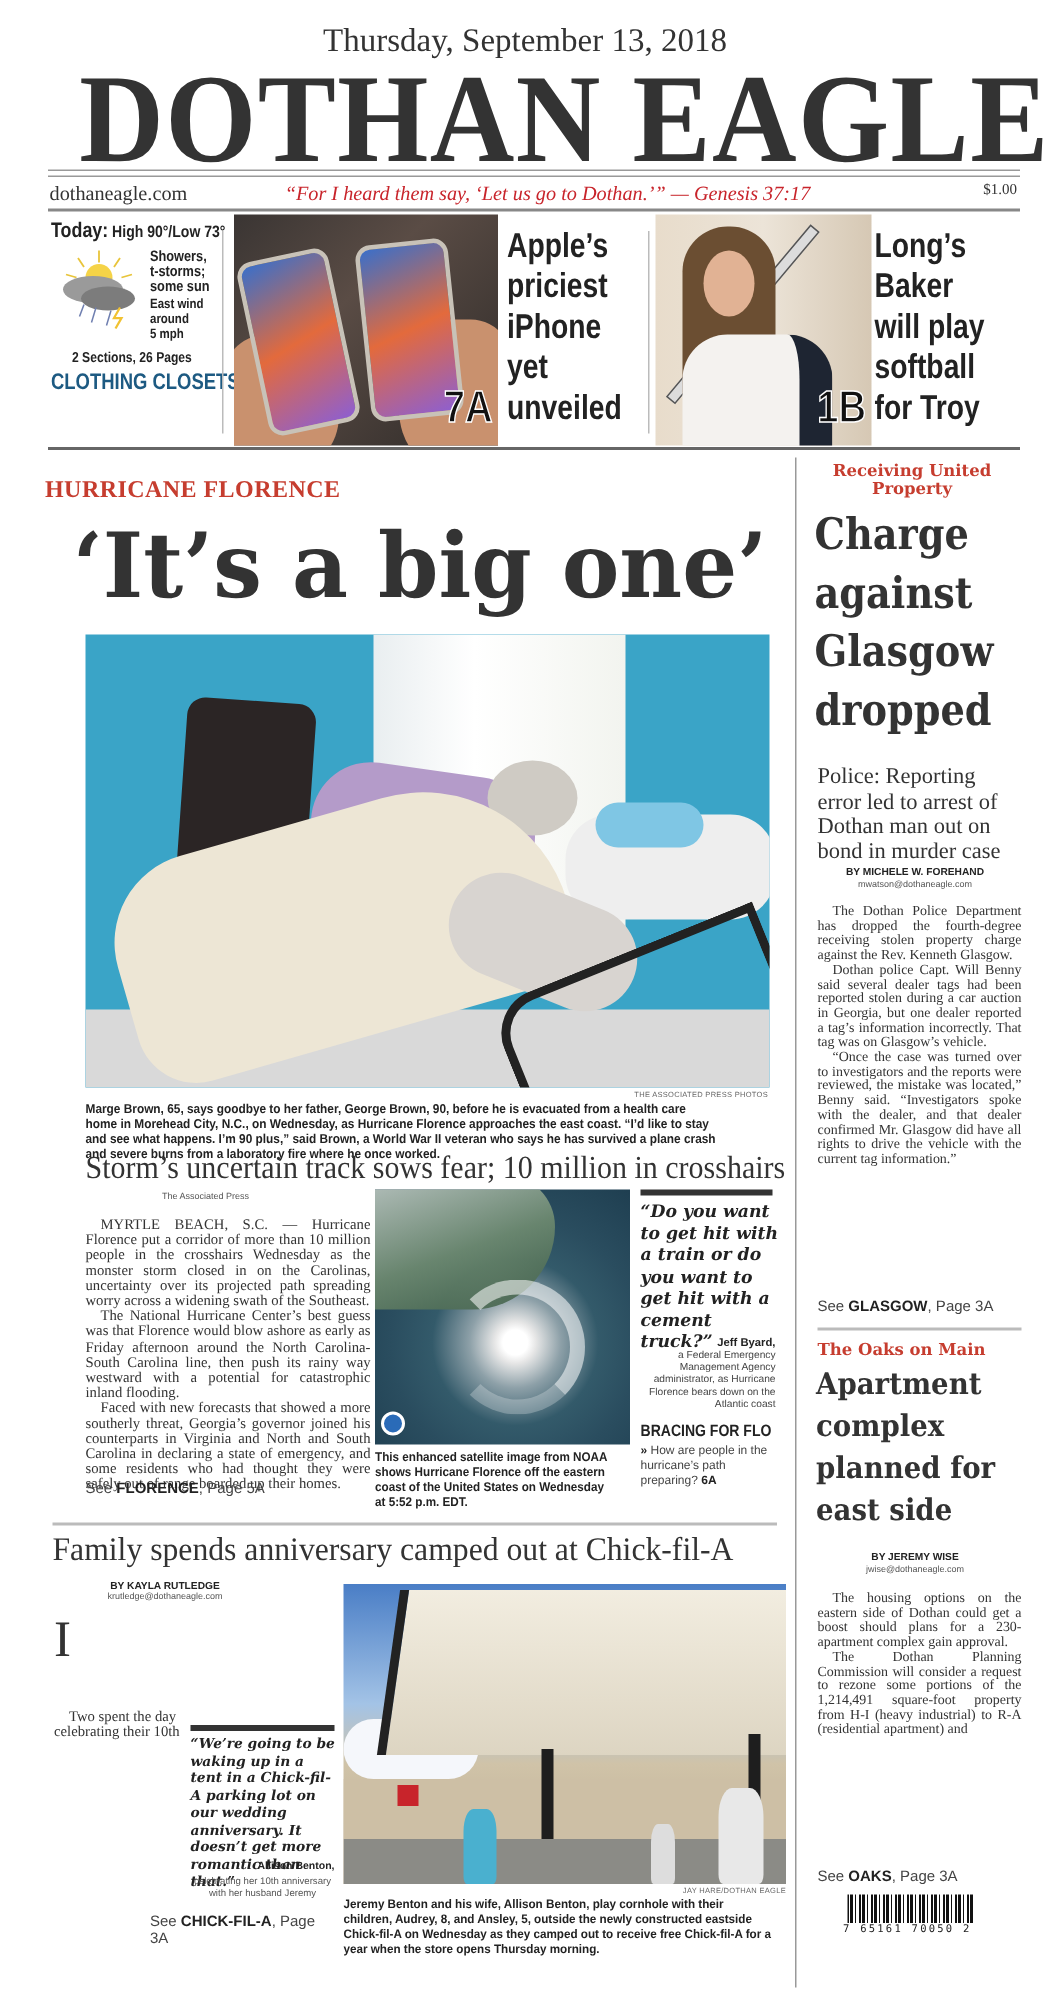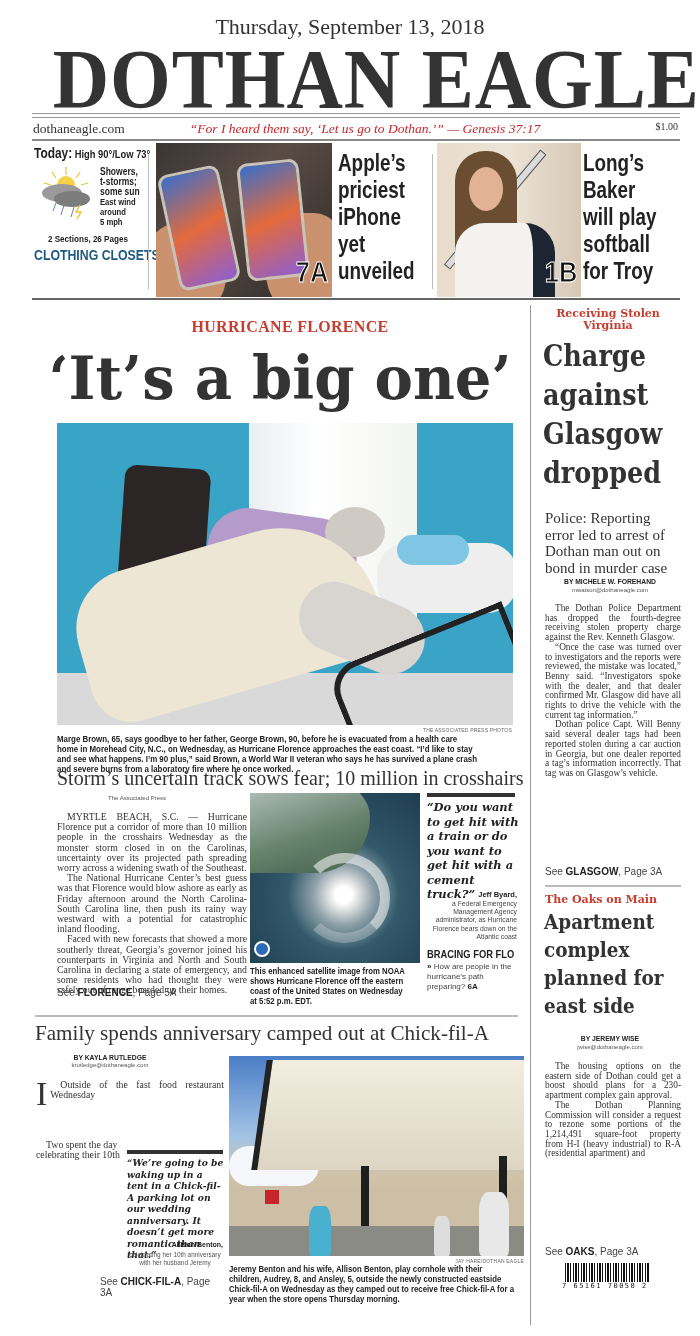--- a/index.html
+++ b/index.html
@@ -38,21 +38,21 @@
   .vdiv2 { left: 432px; top: 154px; width: 1px; height: 135px; background: #bbb; }
   .softball-photo { left: 437px; top: 143px; width: 144px; height: 154px; overflow: hidden; background: linear-gradient(90deg, #e8dccb 0%, #ece4d8 50%, #d6c8b4 100%); }
   .player-hair { position: absolute; left: 18px; top: 8px; width: 62px; height: 120px; border-radius: 30px 30px 10px 10px; background: #6b4e32; }
   .player-face { position: absolute; left: 32px; top: 24px; width: 34px; height: 44px; border-radius: 50%; background: #e1b294; }
   .player-jersey { position: absolute; left: 18px; top: 80px; width: 100px; height: 80px; border-radius: 30px 30px 0 0; background: #f4f2ef; border-right: 22px solid #1e2532; }
   .bat { position: absolute; left: 6px; top: 50px; width: 150px; height: 8px; background: #dcdcdc; border: 1px solid #555; transform: rotate(-50deg); transform-origin: left; }
   .sky2 { left: 583px; top: 150px; }
   .skybox-rule { left: 32px; top: 298px; width: 648px; height: 2px; background: #666; }
 
   
-  .kicker { left: 40px; top: 318px; width: 500px; text-align: center; font-family: "Liberation Serif", serif; font-weight: bold; font-size: 16px; color: #c63d2f; letter-spacing: 0.3px; }
+  .kicker { left: 30px; top: 318px; width: 500px; font-family: "Liberation Serif", serif; font-weight: bold; font-size: 16px; color: #c63d2f; letter-spacing: 0.3px; }
   .big-head { left: 30px; top: 336px; width: 500px; text-align: center; font-family: "DejaVu Serif", serif; font-weight: bold; font-size: 60px; line-height: 84px; color: #333; transform: scaleX(0.96); white-space: nowrap; }
   .lead-photo { left: 57px; top: 423px; width: 456px; height: 302px; overflow: hidden; background: #3aa4c7; }
   .lp-window { position: absolute; left: 192px; top: 0; width: 168px; height: 210px; background: linear-gradient(90deg, #e9eef0, #ffffff 40%, #f2f4ef); }
   .lp-chair { position: absolute; left: 64px; top: 44px; width: 86px; height: 130px; border-radius: 12px; background: #2b2525; transform: rotate(4deg); }
   .lp-woman { position: absolute; left: 150px; top: 90px; width: 150px; height: 80px; border-radius: 40px; background: #b49bc9; transform: rotate(8deg); }
   .lp-hair { position: absolute; left: 268px; top: 84px; width: 60px; height: 50px; border-radius: 50%; background: #cfcbc4; }
   .lp-pillow { position: absolute; left: 320px; top: 120px; width: 140px; height: 70px; border-radius: 30px; background: #eeeeee; }
   .lp-pillow2 { position: absolute; left: 340px; top: 112px; width: 72px; height: 30px; border-radius: 20px; background: #7fc6e4; }
   .lp-sheet { position: absolute; left: 20px; top: 120px; width: 300px; height: 150px; border-radius: 60px 100px 20px 40px; background: #ede6d5; transform: rotate(-16deg); }
   .lp-man { position: absolute; left: 240px; top: 170px; width: 130px; height: 70px; border-radius: 40px; background: #d8d4d0; transform: rotate(22deg); }
@@ -239,21 +239,20 @@
 <div class="abs attrib-desc">a Federal Emergency Management Agency administrator, as Hurricane Florence bears down on the Atlantic coast</div>
 <div class="abs bracing">BRACING FOR FLO</div>
 <div class="abs bracing-desc"><b>»</b> <span>How are people in the hurricane’s path preparing?</span> <b>6A</b></div>
 <div class="abs mid-rule"></div>
 
 <div class="abs cfa-head">Family spends anniversary camped out at Chick-fil-A</div>
 <div class="abs cfa-byline">BY KAYLA RUTLEDGE</div>
 <div class="abs cfa-email">krutledge@dothaneagle.com</div>
 <div class="abs body cfa-lead">
   <span class="dropcap">I</span>
-  <p>Outside of the fast food restaurant Wednesday</p>
 </div>
 <div class="abs body cfa-col1">
   <p>Two spent the day celebrating their 10th</p>
 </div>
 <div class="abs cfa-quote-bar"></div>
 <div class="abs cfa-quote">“We’re going to be waking up in a tent in a Chick-fil-A parking lot on our wedding anniversary. It doesn’t get more romantic than that.”</div>
 <div class="abs cfa-attrib-name">Allison Benton,</div>
 <div class="abs cfa-attrib-desc">celebrating her 10th anniversary with her husband Jeremy</div>
 <div class="abs jump cfa-jump"><span>See </span><b>CHICK-FIL-A</b><span>, Page 3A</span></div>
 <div class="abs cfa-photo">
@@ -265,34 +264,34 @@
   <div class="cfa-post" style="left:270px;top:100px;"></div>
   <div class="cfa-ground"></div>
   <div class="cfa-person" style="left:80px;top:150px;width:22px;height:50px;background:#4ab0cf;"></div>
   <div class="cfa-person" style="left:205px;top:160px;width:16px;height:40px;background:#ddd;"></div>
   <div class="cfa-person" style="left:250px;top:136px;width:30px;height:64px;background:#e8e8e8;"></div>
 </div>
 <div class="abs credit cfa-credit">JAY HARE/DOTHAN EAGLE</div>
 <div class="abs cfa-cutline">Jeremy Benton and his wife, Allison Benton, play cornhole with their children, Audrey, 8, and Ansley, 5, outside the newly constructed eastside Chick-fil-A on Wednesday as they camped out to receive free Chick-fil-A for a year when the store opens Thursday morning.</div>
 
 <div class="abs rail-line"></div>
-<div class="abs r-kicker">Receiving Stolen Virginia</div>
+<div class="abs r-kicker">Receiving United Property</div>
 <div class="abs r-head">
   <div>Charge</div>
   <div>against</div>
   <div>Glasgow</div>
   <div>dropped</div>
 </div>
 <div class="abs r-deck">Police: Reporting error led to arrest of Dothan man out on bond in murder case</div>
 <div class="abs r-byline">BY MICHELE W. FOREHAND</div>
 <div class="abs r-email">mwatson@dothaneagle.com</div>
 <div class="abs body r-body1">
   <p>The Dothan Police Department has dropped the fourth-degree receiving stolen property charge against the Rev. Kenneth Glasgow.</p>
+  <p>Dothan police Capt. Will Benny said several dealer tags had been reported stolen during a car auction in Georgia, but one dealer reported a tag’s information incorrectly. That tag was on Glasgow’s vehicle.</p>
   <p>“Once the case was turned over to investigators and the reports were reviewed, the mistake was located,” Benny said. “Investigators spoke with the dealer, and that dealer confirmed Mr. Glasgow did have all rights to drive the vehicle with the current tag information.”</p>
-  <p>Dothan police Capt. Will Benny said several dealer tags had been reported stolen during a car auction in Georgia, but one dealer reported a tag’s information incorrectly. That tag was on Glasgow’s vehicle.</p>
 </div>
 <div class="abs jump r-jump1"><span>See </span><b>GLASGOW</b><span>, Page 3A</span></div>
 <div class="abs r-rule"></div>
 <div class="abs r-kicker2">The Oaks on Main</div>
 <div class="abs r-head2">
   <div>Apartment</div>
   <div>complex</div>
   <div>planned for</div>
   <div>east side</div>
 </div>

